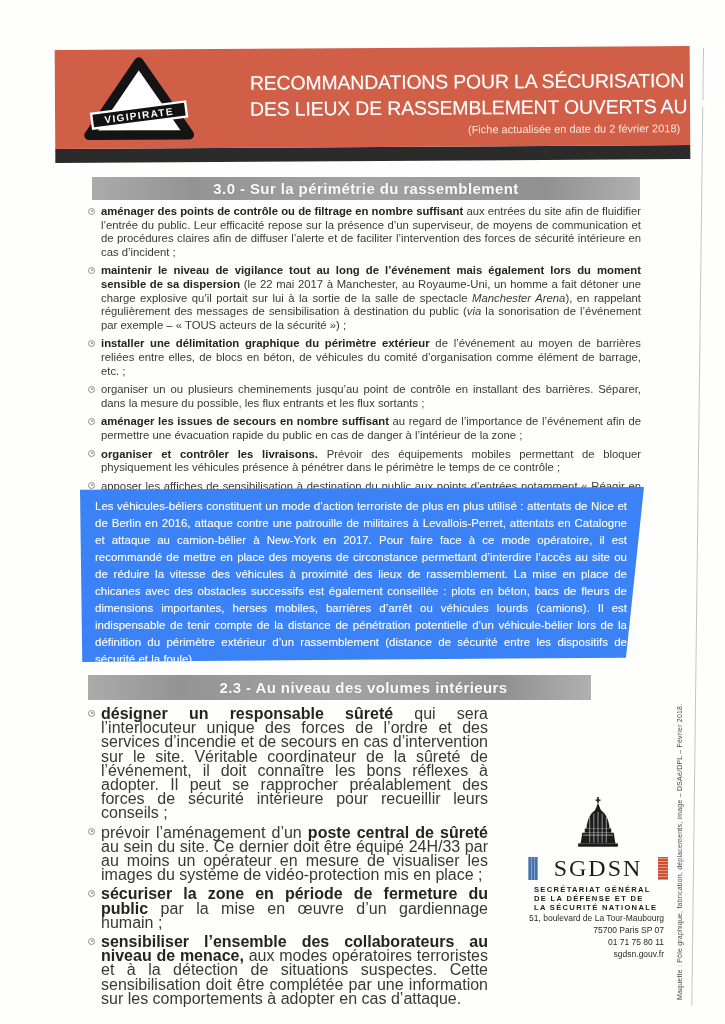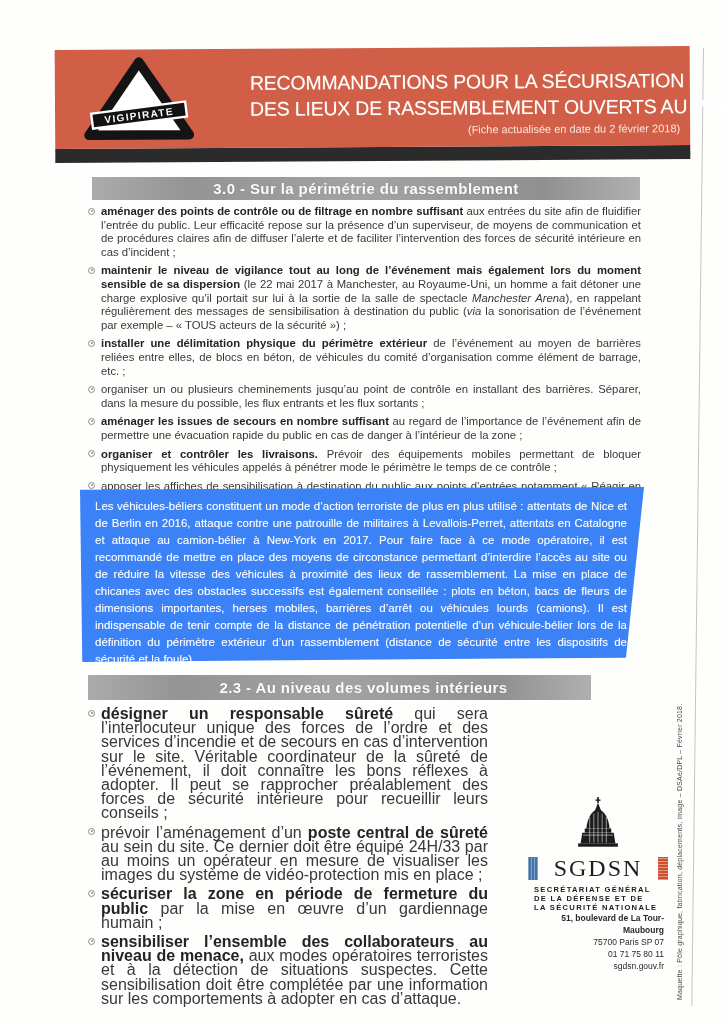--- a/index.html
+++ b/index.html
@@ -59,21 +59,21 @@
   .sq{width:16px; height:23px;}
   .sq-blue{background:#4472a8;
     background-image:repeating-linear-gradient(90deg, rgba(255,255,255,.35) 0 1px, transparent 1px 3px);}
   .sq-red{background:#cf4f2e;
     background-image:repeating-linear-gradient(0deg, rgba(255,255,255,.4) 0 1px, transparent 1px 3px);}
   .acronym{font-family:"Liberation Serif", serif; font-size:24px; letter-spacing:2px; color:#1c1c1c;}
   .org-lines{margin-top:3px; font-size:7.6px; font-weight:bold; letter-spacing:1.3px;
     color:#1c1c1c; line-height:9px; padding-left:6px;}
   .address{position:absolute; left:528px; top:912px; width:136px; text-align:right;
     font-size:8.5px; line-height:12px; color:#2a2a2a;}
-  .address div:first-child{font-weight:bold;}
+  .address div:first-child{font-weight:normal;}
 
   .vertical-note{
     position:absolute; left:676px; top:700px; height:300px;
     writing-mode:vertical-rl; transform:rotate(180deg);
     font-size:7px; color:#4a4a4a; letter-spacing:.2px; white-space:nowrap;
   }
 </style>
 </head>
 <body>
 
@@ -96,24 +96,24 @@
         <div class="subtitle">(Fiche actualisée en date du 2 février 2018)</div>
       </div>
     </div>
     <div class="black-bar"></div>
   </div>
 
   <div class="section-bar bar-22">3.0 - Sur la périmétrie du rassemblement</div>
   <div class="bullets b22">
       <div class="bullet"><span class="bullet-icon"></span><span><span class="seg-b">aménager des points de contrôle ou de filtrage en nombre suffisant</span><span> aux entrées du site afin de fluidifier l’entrée du public. Leur efficacité repose sur la présence d’un superviseur, de moyens de communication et de procédures claires afin de diffuser l’alerte et de faciliter l’intervention des forces de sécurité intérieure en cas d’incident ;</span></span></div>
       <div class="bullet"><span class="bullet-icon"></span><span><span class="seg-b">maintenir le niveau de vigilance tout au long de l’événement mais également lors du moment sensible de sa dispersion</span><span> (le 22 mai 2017 à Manchester, au Royaume-Uni, un homme a fait détoner une charge explosive qu’il portait sur lui à la sortie de la salle de spectacle </span><span class="seg-i">Manchester Arena</span><span>), en rappelant régulièrement des messages de sensibilisation à destination du public (</span><span class="seg-i">via</span><span> la sonorisation de l’événement par exemple – « TOUS acteurs de la sécurité ») ;</span></span></div>
-      <div class="bullet"><span class="bullet-icon"></span><span><span class="seg-b">installer une délimitation physique du périmètre extérieur</span><span> de l’événement au moyen de barrières reliées entre elles, de blocs en béton, de véhicules du comité d’organisation comme élément de barrage, etc. ;</span></span></div>
+      <div class="bullet"><span class="bullet-icon"></span><span><span class="seg-b">installer une délimitation graphique du périmètre extérieur</span><span> de l’événement au moyen de barrières reliées entre elles, de blocs en béton, de véhicules du comité d’organisation comme élément de barrage, etc. ;</span></span></div>
       <div class="bullet"><span class="bullet-icon"></span><span><span>organiser un ou plusieurs cheminements jusqu’au point de contrôle en installant des barrières. Séparer, dans la mesure du possible, les flux entrants et les flux sortants ;</span></span></div>
       <div class="bullet"><span class="bullet-icon"></span><span><span class="seg-b">aménager les issues de secours en nombre suffisant</span><span> au regard de l’importance de l’événement afin de permettre une évacuation rapide du public en cas de danger à l’intérieur de la zone ;</span></span></div>
-      <div class="bullet"><span class="bullet-icon"></span><span><span class="seg-b">organiser et contrôler les livraisons.</span><span> Prévoir des équipements mobiles permettant de bloquer physiquement les véhicules appelés à pénétrer mode le périmètre  le temps de ce contrôle ;</span></span></div>
+      <div class="bullet"><span class="bullet-icon"></span><span><span class="seg-b">organiser et contrôler les livraisons.</span><span> Prévoir des équipements mobiles permettant de bloquer physiquement les véhicules présence à pénétrer dans le périmètre  le temps de ce contrôle ;</span></span></div>
       <div class="bullet"><span class="bullet-icon"></span><span><span>apposer les affiches de sensibilisation à destination du public aux points d’entrées notamment « Réagir en cas d’attaque terroriste ».</span></span></div>
     </div>
 
   <div class="callout">
     <div class="callout-text">Les véhicules-béliers constituent un mode d’action terroriste de plus en plus utilisé : attentats de Nice et de Berlin en 2016, attaque contre une patrouille de militaires à Levallois-Perret, attentats en Catalogne et attaque au camion-bélier à New-York en 2017. Pour faire face à ce mode opératoire, il est recommandé de mettre en place des moyens de circonstance permettant d’interdire l’accès au site ou de réduire la vitesse des véhicules à proximité  des lieux  de rassemblement. La mise en place de chicanes avec des obstacles successifs est également conseillée : plots en béton, bacs de fleurs de dimensions importantes, herses mobiles, barrières d’arrêt ou véhicules lourds (camions). Il est indispensable de tenir compte de la distance de pénétration potentielle d’un véhicule-bélier lors de la définition du périmètre extérieur d’un rassemblement (distance de sécurité entre les dispositifs de sécurité et la foule).</div>
   </div>
 
   <div class="section-bar bar-23">2.3 - Au niveau des volumes intérieurs</div>
   <div class="bullets b23">
       <div class="bullet"><span class="bullet-icon"></span><span><span class="seg-b">désigner un responsable sûreté</span><span> qui sera l’interlocuteur unique des forces de l’ordre et des services d’incendie et de secours en cas d’intervention sur le site. Véritable coordinateur de la sûreté de l’événement, il doit connaître les bons réflexes à adopter. Il peut se rapprocher préalablement des forces de sécurité intérieure pour recueillir leurs conseils ;</span></span></div>

